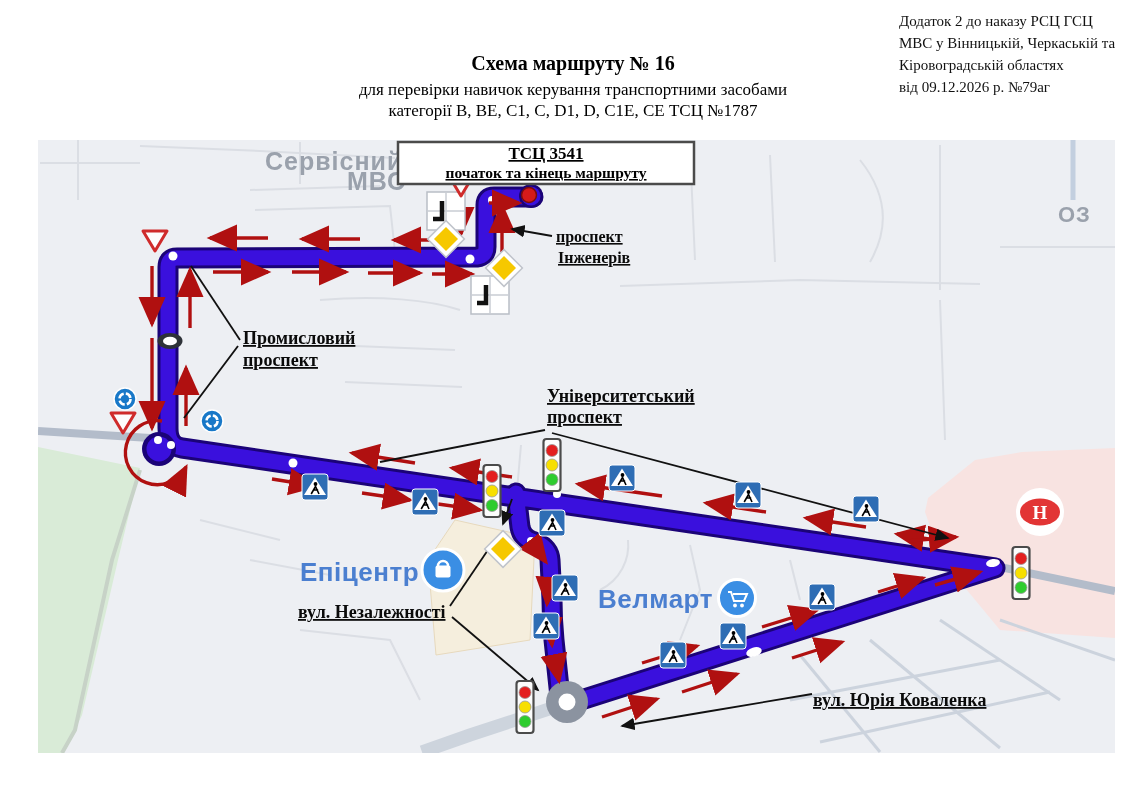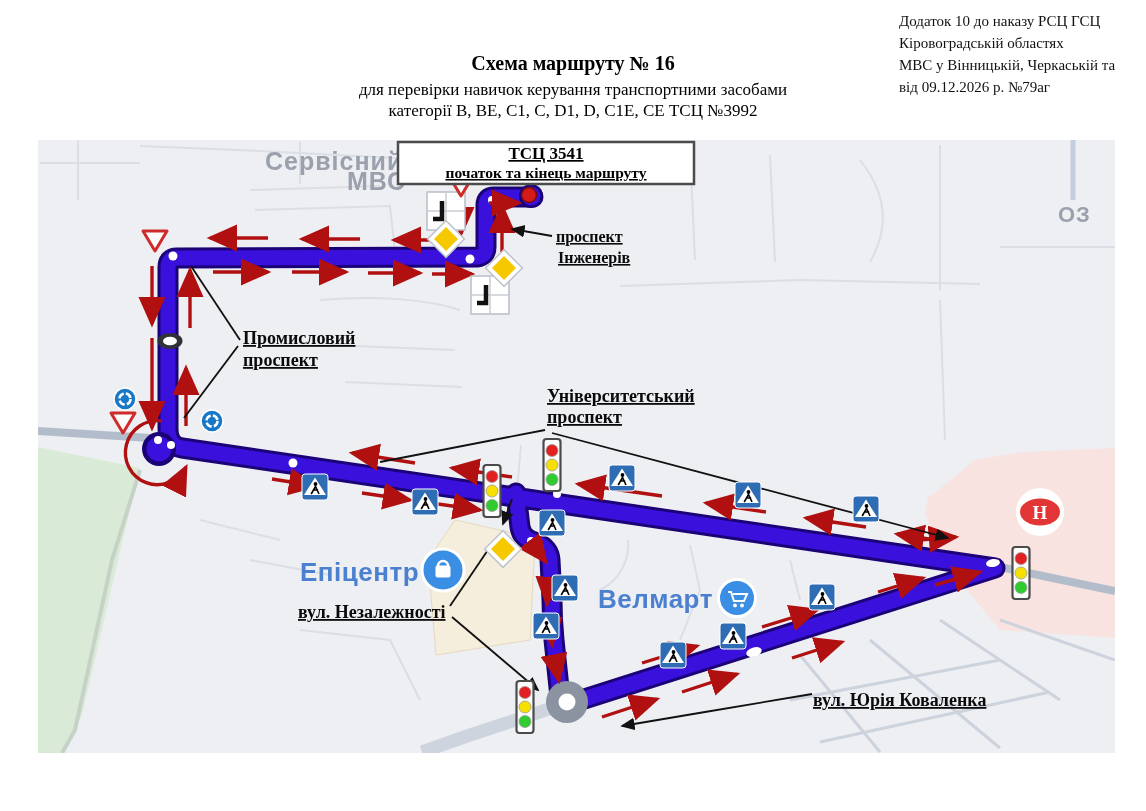--- a/index.html
+++ b/index.html
@@ -17,30 +17,30 @@
   .faint{stroke:#dbdee4;stroke-width:2;fill:none;}
   .faint-blue{stroke:#ccd3dd;stroke-width:3;fill:none;}
   .callout{stroke:#111;stroke-width:1.8;fill:none;}
 </style>
 </head>
 <body>
 
 <div class="page">
 
   <div class="order-note">
-    <div>Додаток 10 до наказу РСЦ ГСЦ</div>
+    <div>Додаток 2 до наказу РСЦ ГСЦ</div>
+    <div>МВС у Вінницькій, Черкаській та</div>
     <div>Кіровоградській областях</div>
-    <div>МВС у Вінницькій, Черкаській та</div>
     <div>від 09.12.2026 р. №79аг</div>
   </div>
 
   <div class="title-block">
     <div class="t1">Схема маршруту № 16</div>
     <div class="t2">для перевірки навичок керування транспортними засобами</div>
-    <div class="t2">категорії В, ВЕ, С1, С, D1, D, С1Е, СЕ ТСЦ №3992</div>
+    <div class="t2">категорії В, ВЕ, С1, С, D1, D, С1Е, СЕ ТСЦ №1787</div>
   </div>
 
   <svg class="map" width="1146" height="811" viewBox="0 0 1146 811">
     <defs>
       <marker id="ra" markerWidth="10" markerHeight="9" refX="8" refY="4" orient="auto">
         <path d="M0,0 L9,4 L0,8 z" fill="#b01010"></path>
       </marker>
       <marker id="ba" markerWidth="9" markerHeight="8" refX="7" refY="3.5" orient="auto">
         <path d="M0,0 L8,3.5 L0,7 z" fill="#111"></path>
       </marker>

